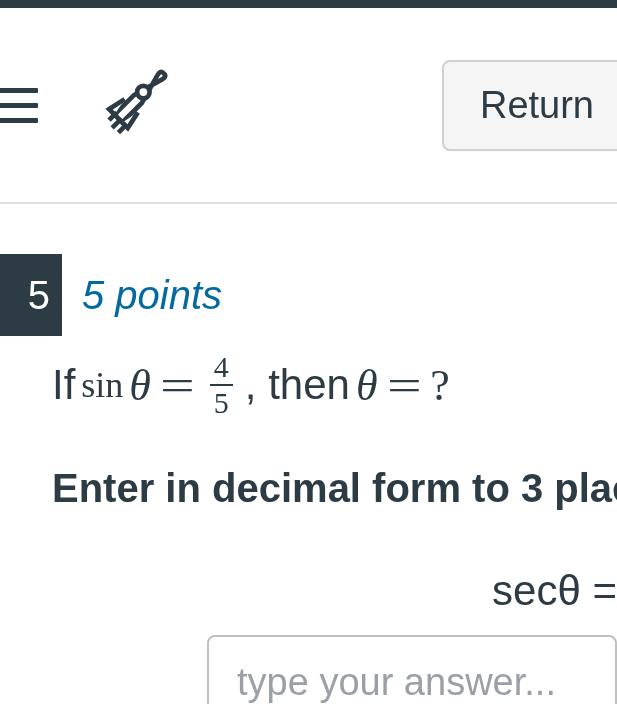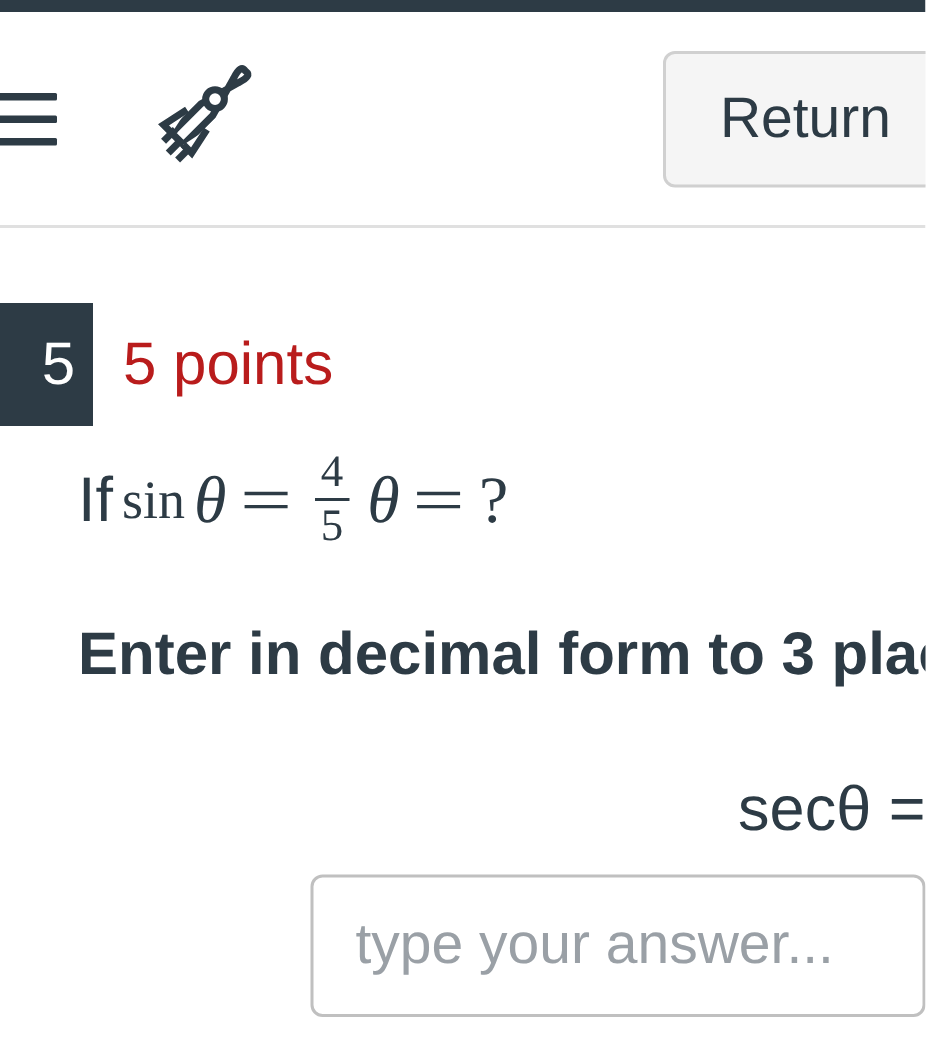--- a/index.html
+++ b/index.html
@@ -18,21 +18,21 @@
     .top-bar {
       height: 8px;
       background: #2d3b45;
       width: 100%;
     }
     .header {
       display: flex;
       align-items: center;
       padding: 30px 0 30px 0;
       border-bottom: 2px solid #e0e0e0;
-      height: 144px;
+      height: 196px;
     }
     .hamburger {
       width: 50px;
       display: flex;
       flex-direction: column;
       gap: 10px;
       cursor: pointer;
       margin-left: -10px;
     }
     .hamburger-line {
@@ -71,22 +71,23 @@
       width: 62px;
       height: 82px;
       display: flex;
       align-items: center;
       justify-content: flex-end;
       font-size: 40px;
       padding-right: 12px;
       margin-left: 0;
     }
     .points-label {
-      color: #b91c1c;
+      color: #0369a1;
       font-size: 40px;
+      font-style: italic;
     }
     .question-text {
       padding: 16px 12px 0 52px;
       font-size: 42px;
       color: #2d3b45;
       display: flex;
       align-items: center;
       flex-wrap: wrap;
       gap: 6px;
     }
@@ -189,20 +190,21 @@
 
   <div class="question-text">
     <span>If</span>
     <span class="math-func">sin</span>
     <span class="math theta">θ</span>
     <span class="math eq-sign">=</span>
     <span class="fraction">
       <span class="num">4</span>
       <span class="den">5</span>
     </span>
+    <span>, then </span>
     <span class="math theta">θ</span>
     <span class="math eq-sign">=</span>
     <span class="math">?</span>
   </div>
 
   <div class="instruction">Enter in decimal form to 3 places</div>
 
   <div class="answer-row">
     <span class="answer-label">secθ =</span>
     <input class="answer-input" type="text" placeholder="type your answer..." style="">

